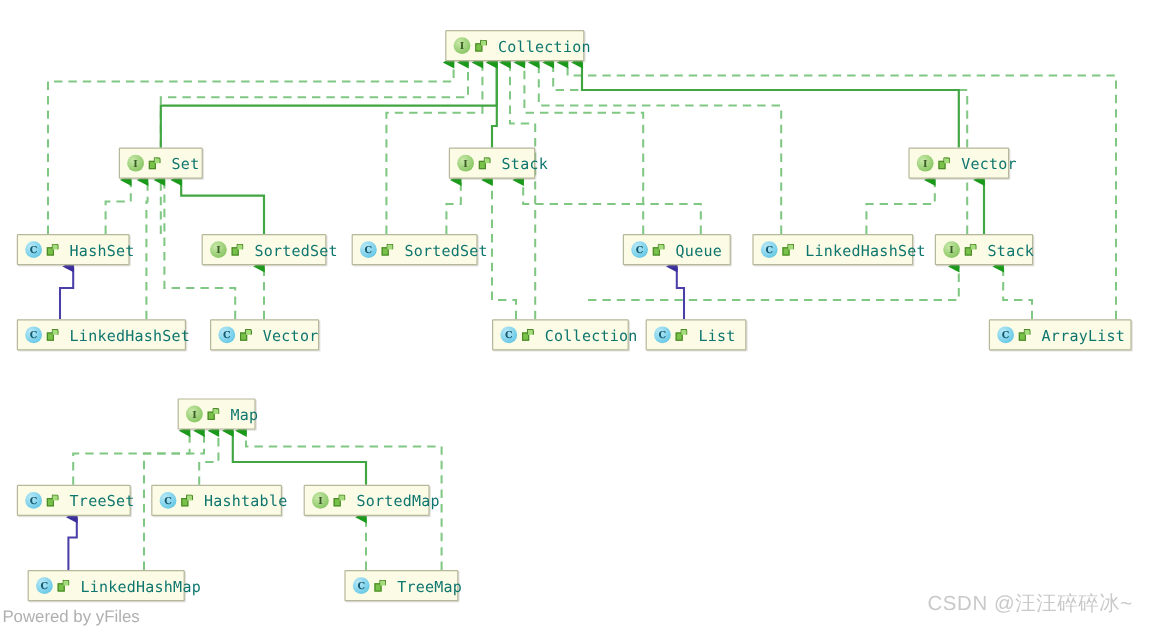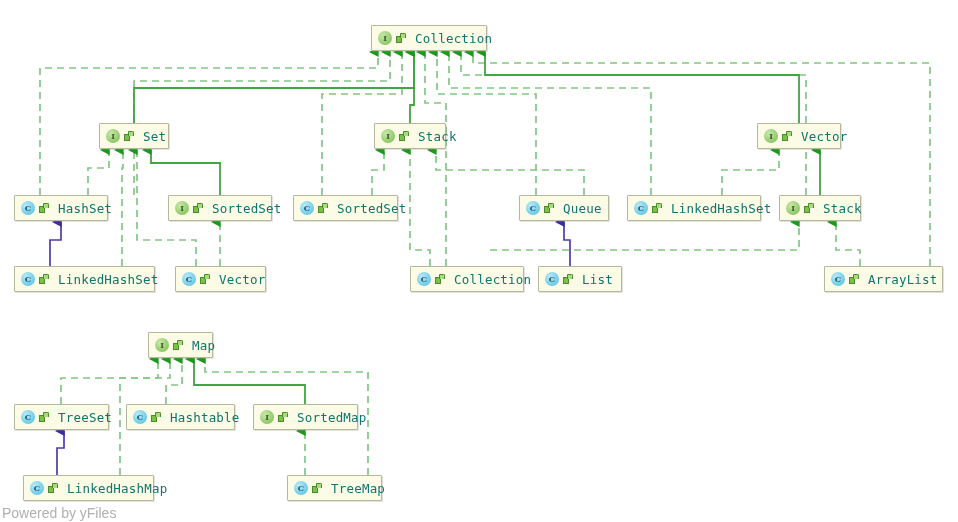--- a/index.html
+++ b/index.html
@@ -285,13 +285,14 @@
         <span class="lbl">LinkedHashMap</span>
       </div>
       <div class="node cls" style="left: 287px; top: 475px; width: 95px;">
         <span class="ic-type">C</span>
         <span class="ic-vis"></span>
         <span class="lbl">TreeMap</span>
       </div>
     </div>
 
   <div class="watermark-left">Powered by yFiles</div>
+  <div class="watermark-right">CSDN @汪汪碎碎冰~</div>
 </div>
 
 </body></html>

